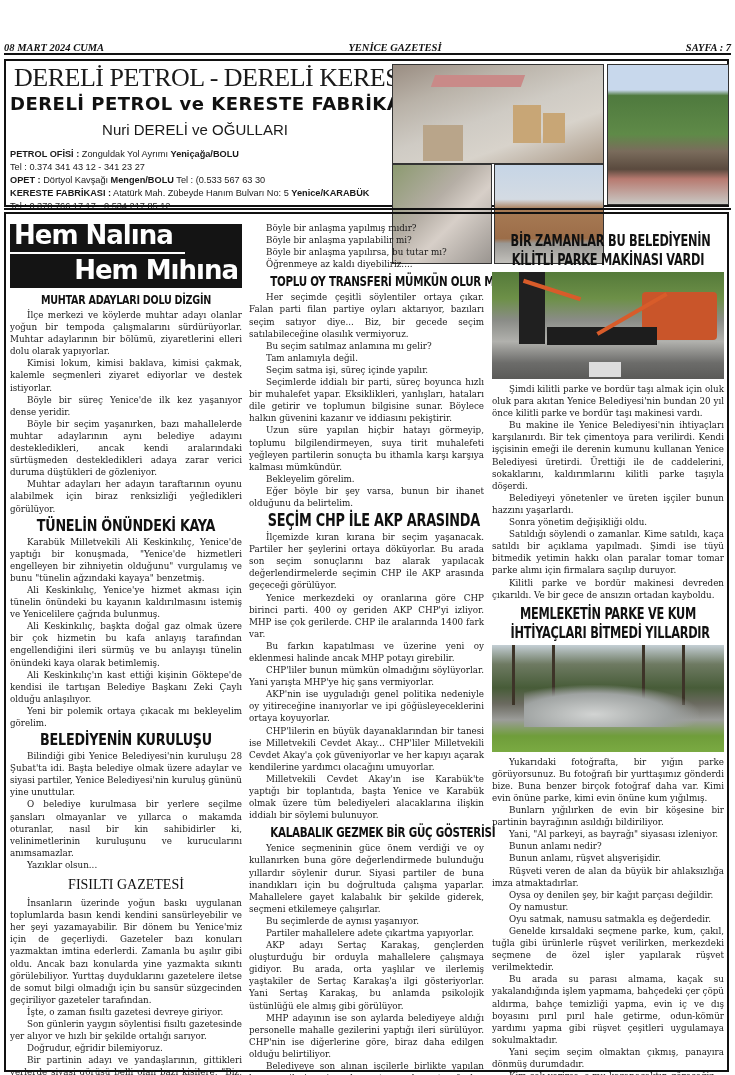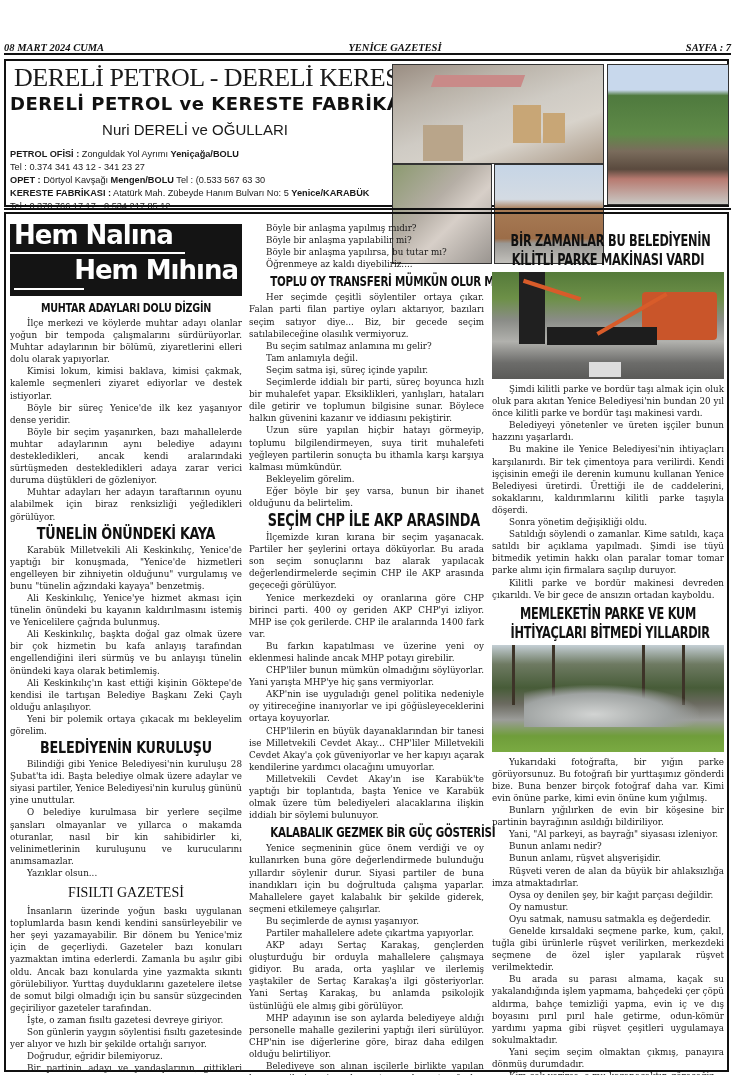--- a/index.html
+++ b/index.html
@@ -21,21 +21,21 @@
   .p2 { height:41px; background:linear-gradient(135deg,#8c9a70 0%,#b5aea5 40%,#d7cfc8 60%,#9a9590 100%); }
   .p3 { left:488px; top:104px; width:108px; height:41px; background:linear-gradient(180deg,#c6d5e6 0%,#d4dbe3 35%,#a77b55 45%,#9c6d48 75%,#9a9894 80%,#c2c0bb 100%); }
   .p4 { left:601px; top:3px; width:120px; height:139px; background:linear-gradient(180deg,#c8d8ec 0%,#c8d8ec 18%,#4f7a3e 22%,#5f8a48 50%,#7a6c5c 62%,#5a4a3e 75%,#b77a70 82%,#c9c8c4 100%); }
   .frame-main { position:absolute; left:4px; top:212px; width:725px; height:860px; border:2px solid #111; box-sizing:border-box; }
   .frame-rule { position:absolute; left:4px; right:4px; top:208px; height:2px; background:#111; }
   .col { position:absolute; top:4px; font-size:8.75px; line-height:12.1px; text-align:justify; }
   .col p { margin:0; text-indent:17px; }
   .c1 { left:4px; width:232px; }
   .c2 { left:243px; width:235px; top:8px; }
   .c3 { left:486px; width:232px; }
-  .mast { background:#141414; height:72px; position:relative; margin-top:6px; }
+  .mast { background:#141414; height:64px; position:relative; margin-top:6px; }
   .mast .l1, .mast .l2 { position:absolute; font-family:"DejaVu Sans", sans-serif; font-weight:bold; color:#fff; font-size:26px; letter-spacing:-1px; }
   .mast .l1 { left:4px; top:5px; }
   .mast .l2 { right:4px; top:40px; }
   .mast .r1 { position:absolute; left:0; width:175px; top:28px; height:1.5px; background:#fff; }
   .mast .r2 { position:absolute; left:4px; width:70px; top:64px; height:1.5px; background:#fff; }
   .hd { font-family:"DejaVu Sans Condensed","DejaVu Sans", sans-serif; font-weight:bold; text-align:center; letter-spacing:-0.3px; color:#111; white-space:nowrap; }
   .hd.s { font-size:13px; line-height:17px; margin:3px 0 1px; transform:scaleX(0.82); }
   .hd.m { font-size:16.5px; line-height:20px; margin:1px 0 0; transform:scaleX(0.86); }
   .hd.l { font-size:17px; line-height:21px; margin:1px 0 0; transform:scaleX(0.84); }
   .hd.serif { font-family:"Liberation Serif", serif; font-weight:normal; font-size:14px; line-height:24px; letter-spacing:0; transform:none; margin:2px 0 0; }
@@ -158,22 +158,22 @@
     <div class="hd l">KİLİTLİ PARKE MAKİNASI VARDI</div>
     <div class="img img-machine">
       <div class="person"></div>
       <div class="body"></div>
       <div class="frame"></div>
       <div class="bar" style="left:30px;top:16px;width:60px;transform:rotate(18deg);"></div>
       <div class="bar" style="left:100px;top:40px;width:80px;transform:rotate(-30deg);"></div>
       <div class="plate"></div>
     </div>
     <p>Şimdi kilitli parke ve bordür taşı almak için oluk oluk para akıtan Yenice Belediyesi'nin bundan 20 yıl önce kilitli parke ve bordür taşı makinesi vardı.</p>
+    <p>Bu makine ile Yenice Belediyesi'nin ihtiyaçları karşılanırdı. Bir tek çimentoya para verilirdi. Kendi işçisinin emeği ile derenin kumunu kullanan Yenice Belediyesi üretirdi. Ürettiği ile de caddelerini, sokaklarını, kaldırımlarını kilitli parke taşıyla döşerdi.</p>
     <p>Belediyeyi yönetenler ve üreten işçiler bunun hazzını yaşarlardı.</p>
-    <p>Bu makine ile Yenice Belediyesi'nin ihtiyaçları karşılanırdı. Bir tek çimentoya para verilirdi. Kendi işçisinin emeği ile derenin kumunu kullanan Yenice Belediyesi üretirdi. Ürettiği ile de caddelerini, sokaklarını, kaldırımlarını kilitli parke taşıyla döşerdi.</p>
     <p>Sonra yönetim değişikliği oldu.</p>
     <p>Satıldığı söylendi o zamanlar. Kime satıldı, kaça satıldı bir açıklama yapılmadı. Şimdi ise tüyü bitmedik yetimin hakkı olan paralar tomar tomar parke alımı için firmalara saçılıp duruyor.</p>
     <p>Kilitli parke ve bordür makinesi devreden çıkarıldı. Ve bir gece de ansızın ortadan kayboldu.</p>
     <div class="hd l" style="margin-top:4px;">MEMLEKETİN PARKE VE KUM</div>
     <div class="hd l">İHTİYAÇLARI BİTMEDİ YILLARDIR</div>
     <div class="img img-pile">
       <div class="tree" style="left:20px;"></div>
       <div class="tree" style="left:60px;"></div>
       <div class="tree" style="left:150px;"></div>
       <div class="tree" style="left:190px;"></div>

